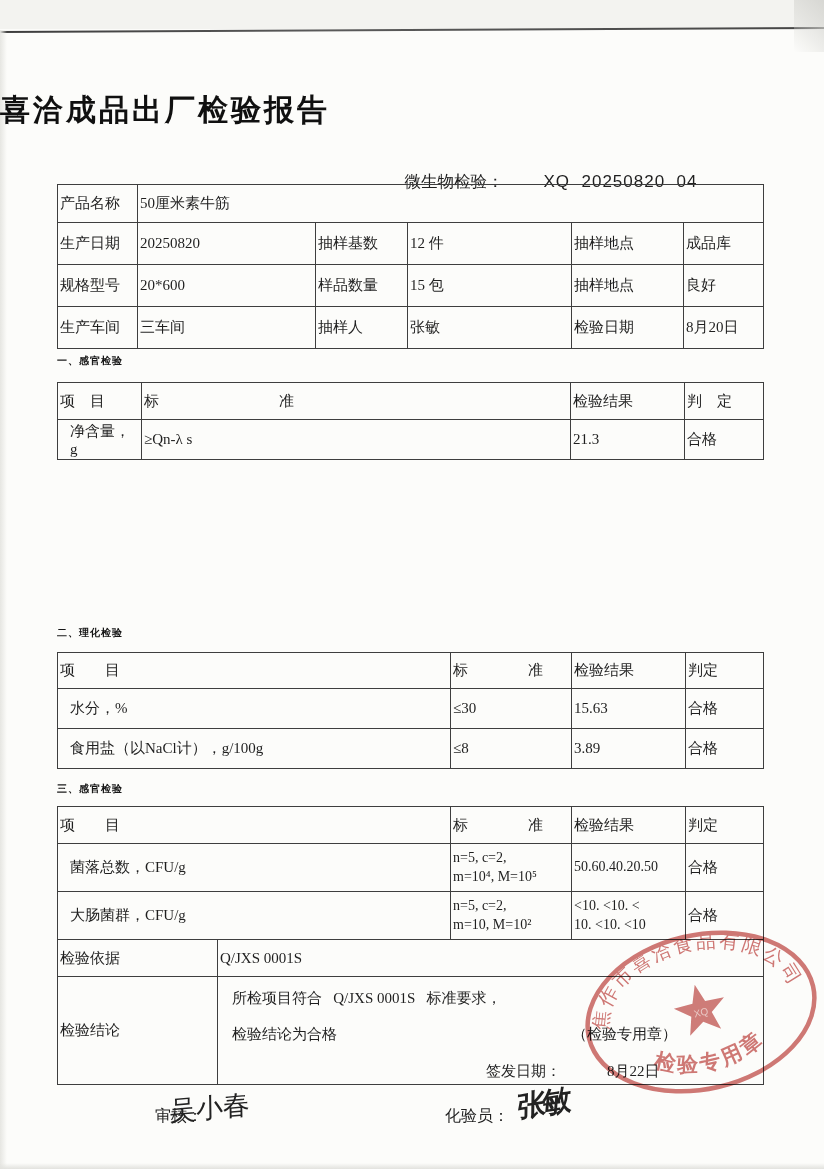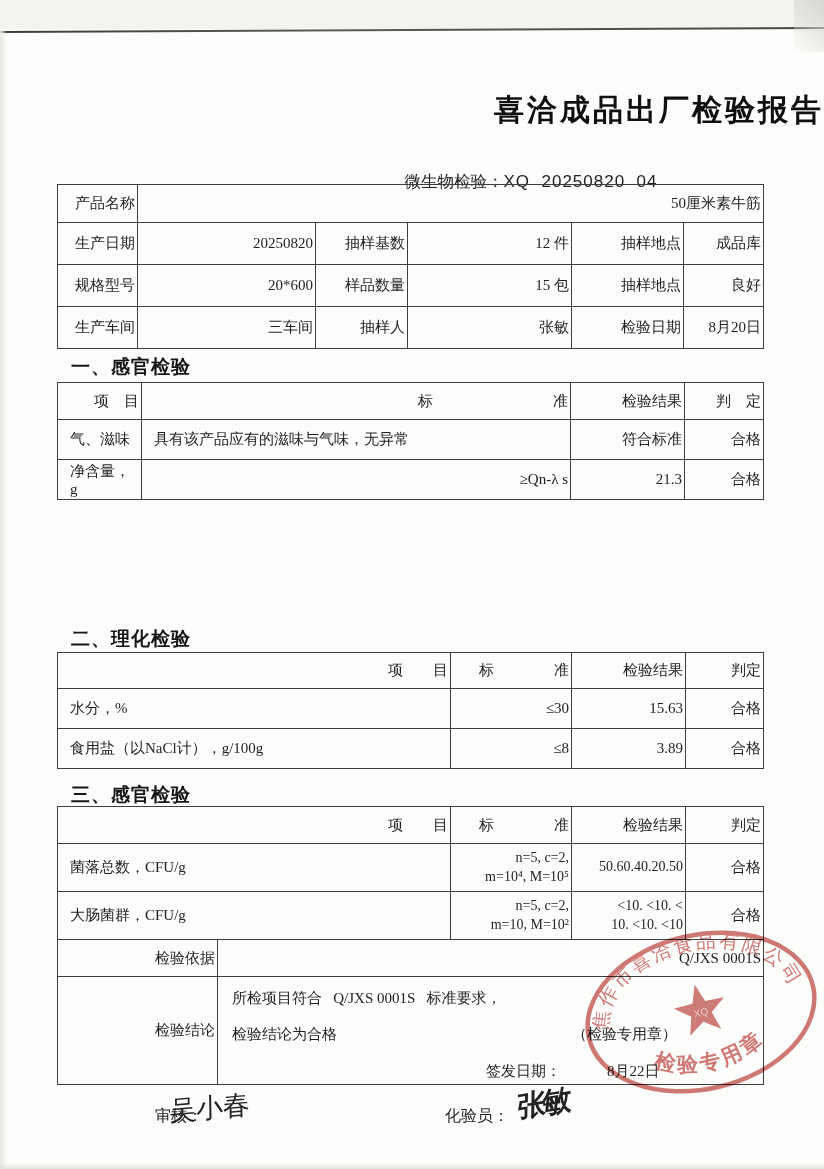--- a/index.html
+++ b/index.html
@@ -12,33 +12,33 @@
   .top-strip { position:absolute; top:0; left:0; width:100%; height:29px; background:#f3f3f0; }
   .scan-line { position:absolute; top:29px; left:-4px; width:834px; height:2.4px;
     background:linear-gradient(90deg,#3c3c3c,#5a5a5a 40%,#454545); transform:rotate(-0.28deg); }
   .edge-right-top { position:absolute; right:0; top:0; width:30px; height:52px;
     background:linear-gradient(225deg,#d7d7d3,rgba(215,215,211,0)); }
   .edge-left { position:absolute; left:0; top:30px; width:7px; height:1139px;
     background:linear-gradient(90deg,#e6e6e2,rgba(230,230,226,0)); }
   .edge-bottom { position:absolute; bottom:0; left:0; width:100%; height:6px;
     background:linear-gradient(0deg,#e2e2de,rgba(226,226,222,0)); }
 
-  .title { position:absolute; top:90px; left:0; width:100%; text-align:right;
+  .title { position:absolute; top:90px; left:0; width:100%; text-align:left;
     font-family:"Liberation Sans","DejaVu Sans",sans-serif; font-weight:bold;
     font-size:30px; letter-spacing:3px; color:#101010; }
 
   .report-no { position:absolute; top:151px; left:388px; font-size:16.5px; white-space:pre; }
-  .report-no .val { font-family:"Liberation Sans","DejaVu Sans",sans-serif;
+  .report-no .val { margin-left:40px; font-family:"Liberation Sans","DejaVu Sans",sans-serif;
     font-size:17px; letter-spacing:1px; white-space:pre; }
 
   table { border-collapse:collapse; table-layout:fixed; position:absolute; left:57px; }
   td { border:1.6px solid #3e3e3e; font-size:15px; padding:0 8px; overflow:hidden; }
-  td.ctr { text-align:right; padding:0 2px; }
+  td.ctr { text-align:left; padding:0 2px; }
   td.lft { text-align:left; padding-left:12px; }
-  .section-heading { position:absolute; left:71px; font-weight:bold; font-size:19px;
+  .section-heading { position:absolute; left:57px; font-weight:bold; font-size:10px;
     letter-spacing:1px; color:#161616; }
 
   .std2, .res2 { line-height:1.35; font-size:14px; text-align:center; }
   .std2 div:empty, .res2 div:empty { display:none; }
 
   
   .concl-cell { vertical-align:top; padding:0; }
   .concl-line1 { margin:12px 0 0 14px; white-space:pre; }
   .concl-line2 { margin:17px 0 0 14px; display:flex; justify-content:space-between; padding-right:86px; }
   .concl-line3 { margin:18px 0 0 268px; display:flex; white-space:pre; }
@@ -121,26 +121,20 @@
         <col style="width:429px">
         <col style="width:114px">
         <col style="width:79px">
       </colgroup>
     <tbody>
         <tr style="height:37px">
       <td class="ctr">项　目</td>
       <td class="ctr">标　　　　　　　　准</td>
       <td class="ctr">检验结果</td>
       <td class="ctr">判　定</td>
-    </tr>
-    <tr style="height:40px">
-      <td class="lft">气、滋味</td>
-      <td class="lft">具有该产品应有的滋味与气味，无异常</td>
-      <td class="ctr">符合标准</td>
-      <td class="ctr">合格</td>
     </tr>
     <tr style="height:40px">
       <td class="lft">净含量，g</td>
       <td class="ctr">≥Qn-λ s</td>
       <td class="ctr">21.3</td>
       <td class="ctr">合格</td>
     </tr>
   </tbody>
     </table>
 

